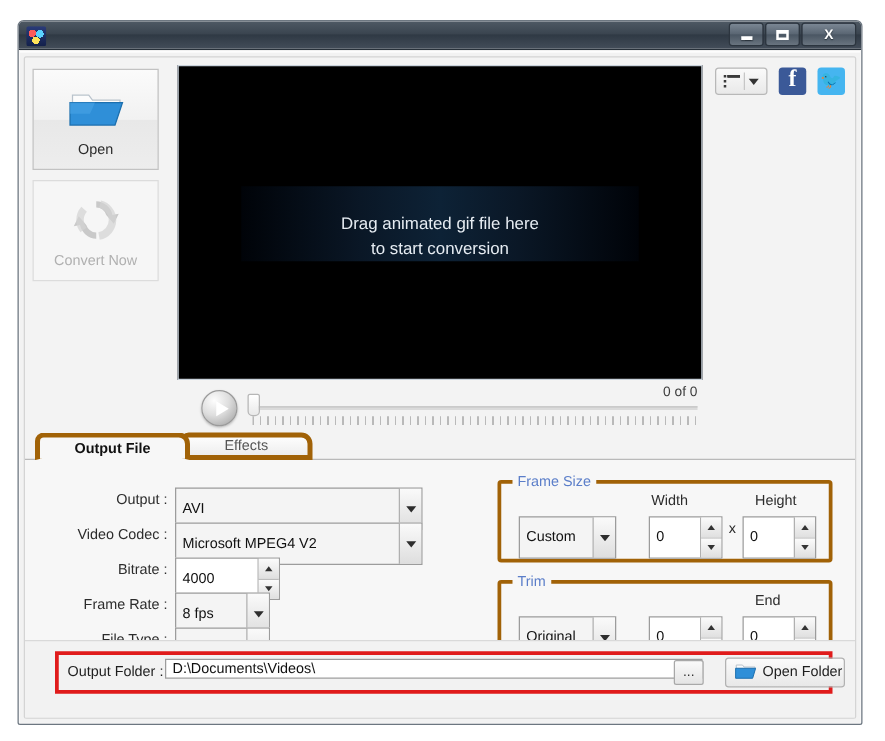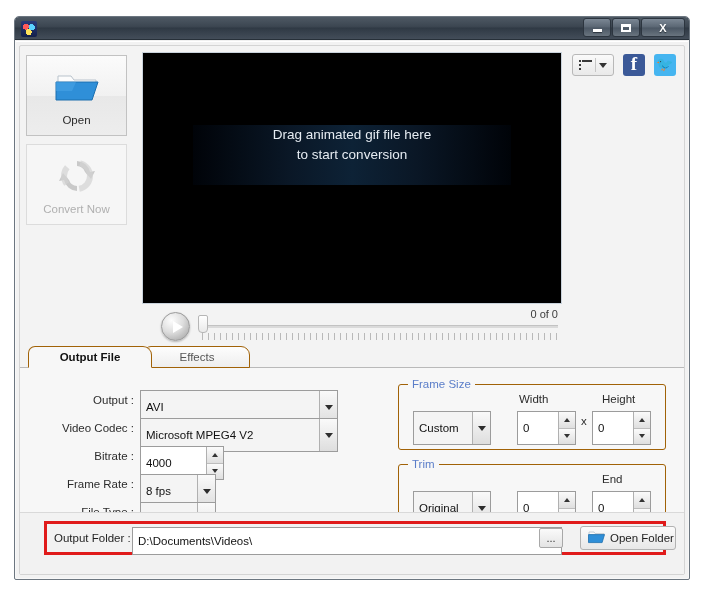--- a/index.html
+++ b/index.html
@@ -88,23 +88,23 @@
   .sidebtn .label { font-size:11.5px; color:#2b2b2b; margin-top:2px; }
   .sidebtn.convert .label { color:#b0b0b0; }
   .icon-wrap { height:50px; display:flex; align-items:center; justify-content:center; margin-top:6px; }
 
   .videoarea {
     position:absolute; left:122px; top:6px; width:420px; height:252px;
     background:#000000;
     border:1px solid #c9d2db;
   }
   .dragband {
-    position:absolute; left:50px; right:50px; top:72px; height:60px;
+    position:absolute; left:50px; right:50px; top:96px; height:60px;
     background: linear-gradient(to right, #000308 0%, #0a1726 30%, #0d2236 50%, #0a1726 70%, #000308 100%);
-    display:flex; flex-direction:column; align-items:center; justify-content:flex-start;
+    display:flex; flex-direction:column; align-items:center; justify-content:flex-end;
   }
   .dragband div { color:#e6ecf2; font-size:13.5px; line-height:20px; }
 
   .transport { position:absolute; left:122px; top:262px; width:420px; height:38px; }
   .playbtn {
     position:absolute; left:19px; top:4px; width:29px; height:29px; border-radius:50%;
     background: radial-gradient(circle at 35% 28%, #fdfdfd 0%, #dedede 45%, #9c9c9c 100%);
     border:1px solid #9a9a9a;
     box-shadow: 0 1px 2px rgba(0,0,0,.25);
   }
@@ -162,21 +162,21 @@
   }
 
   
   .tabstrip { position:absolute; left:0; top:300px; right:0; height:22px; }
   .tabline { position:absolute; left:0; right:0; bottom:0; height:1px; background:#b9b9b9; }
   .tab {
     position:absolute; bottom:0; height:22px;
     display:flex; align-items:center; justify-content:center;
     font-size:11.5px; color:#333;
     background: linear-gradient(to bottom, #fdfdfd, #eeeeee);
-    border:1px solid #a16207;
+    border:4px solid #a16207;
     border-radius:7px 9px 0 0;
   }
   .tab.active {
     background:#f7f7f7; border-bottom:1px solid #f7f7f7;
     font-weight:bold; color:#111; z-index:3;
   }
   .tab.t1 { left:8px; width:124px; }
   .tab.t2 { left:124px; width:106px; z-index:1; color:#555; }
 
   
@@ -212,21 +212,21 @@
     flex:1; display:flex; align-items:center; justify-content:center;
     background: linear-gradient(to bottom,#fbfbfb,#dfdfdf);
   }
   .spin div:first-child { border-bottom:1px solid #bdbdbd; }
   .up { border-left:3px solid transparent; border-right:3px solid transparent; border-bottom:4px solid #333; }
   .down { border-left:3px solid transparent; border-right:3px solid transparent; border-top:4px solid #333; }
 
   
   .group {
     position:absolute;
-    border:1px solid #a16207; border-radius:3px;
+    border:3px solid #a16207; border-radius:3px;
     background:#f7f7f7;
   }
   .group > legend, .glegend {
     position:absolute; top:-7px; left:9px;
     background:#f7f7f7; padding:0 4px;
     font-size:11.5px; color:#5b7ec9;
   }
   .colhdr { position:absolute; font-size:11.5px; color:#2c2c2c; }
   .xsep { position:absolute; font-size:11.5px; color:#2c2c2c; }
   .totaltxt { position:absolute; font-size:11px; color:#2c2c2c; }
@@ -235,21 +235,21 @@
   .bottombar {
     position:absolute; left:0; right:0; bottom:0; height:62px;
     background:#f2f2f2; border-top:1px solid #d9d9d9;
   }
   .redbox {
     position:absolute; left:24px; top:8px; width:622px; height:34px;
     border:3px solid #e01b1b;
   }
   .outlabel { position:absolute; left:34px; top:19px; font-size:11.5px; color:#1e1e1e; }
   .pathbox {
-    position:absolute; left:112px; top:14px; width:430px; height:28px;
+    position:absolute; left:112px; top:14px; width:430px; height:16px;
     background:#ffffff; border:1px solid #9c9c9c; display:flex; align-items:center;
   }
   .pathbox .val { padding-left:5px; font-size:11.5px; color:#111; }
   .browsebtn {
     position:absolute; left:519px; top:15px; width:24px; height:20px;
     background: linear-gradient(to bottom,#fafafa,#e4e4e4);
     border:1px solid #a8a8a8; border-radius:2px;
     display:flex; align-items:center; justify-content:center;
     font-size:11px; color:#333; line-height:6px;
   }

